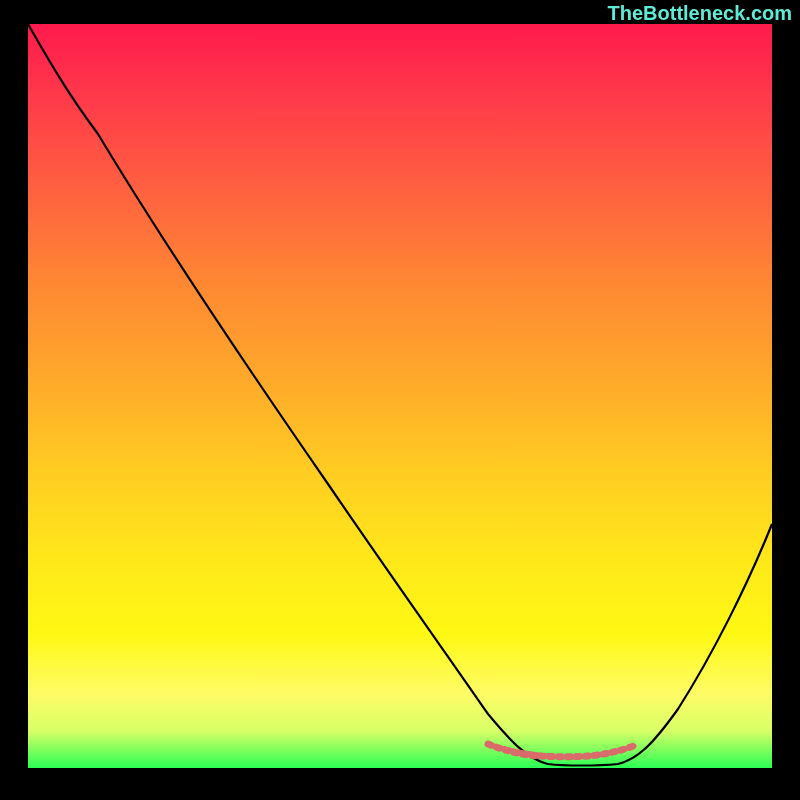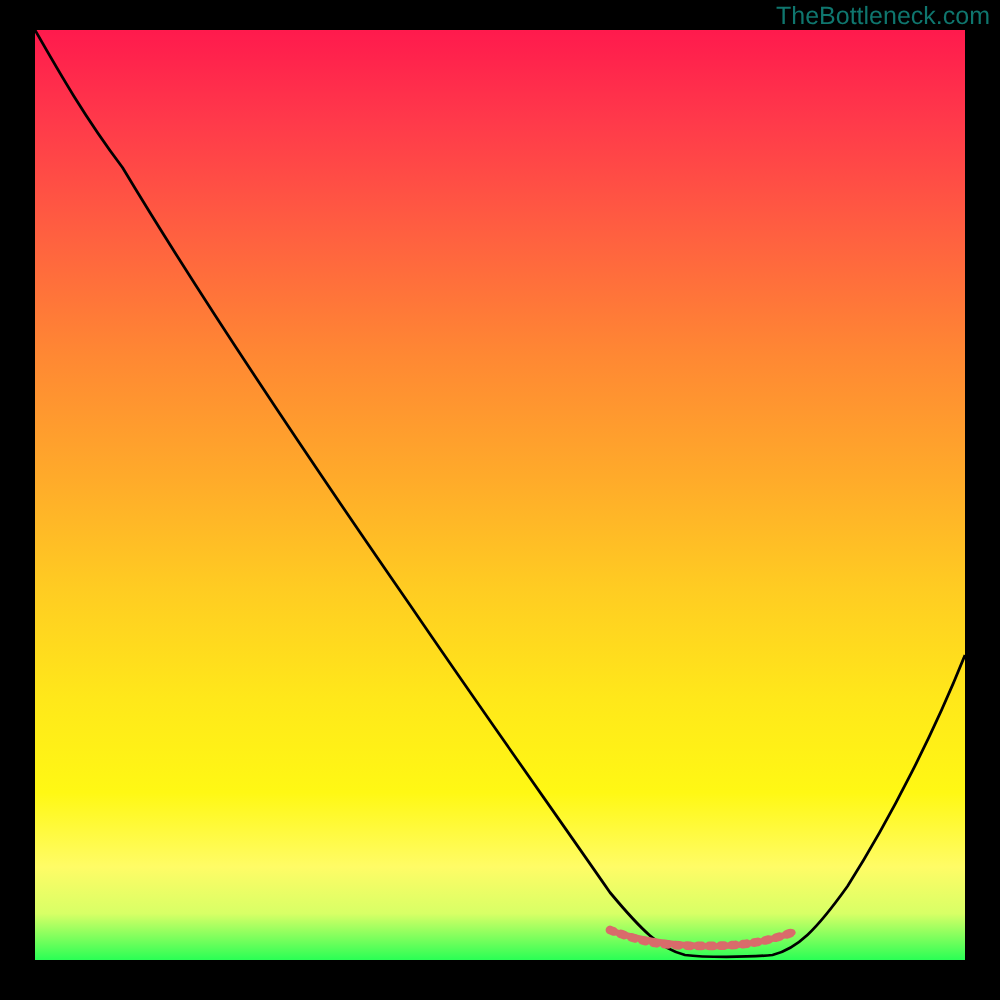--- a/index.html
+++ b/index.html
@@ -7,23 +7,23 @@
     width: 800px;
     height: 800px;
     background: #000;
     position: relative;
     font-family: Arial, sans-serif;
   }
   .watermark {
     position: absolute;
     top: 2px;
     right: 8px;
-    color: #0f766e;
+    color: #5eead4;
     font-size: 20px;
-    font-weight: 400;
+    font-weight: 700;
     z-index: 10;
   }
   .chart-area {
     position: absolute;
     left: 28px;
     top: 24px;
     width: 744px;
     height: 744px;
     background: linear-gradient(to bottom,
       #ff1a4d 0%,

